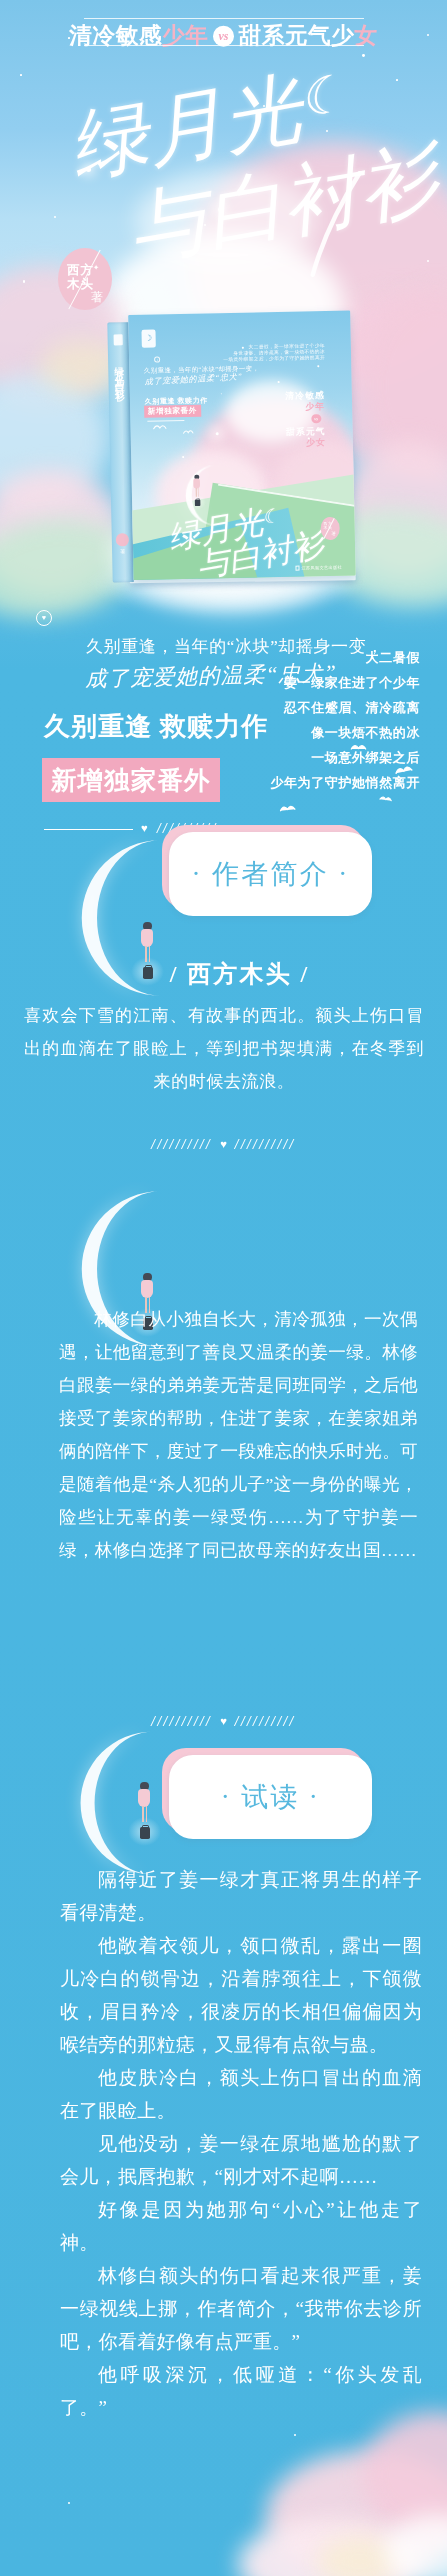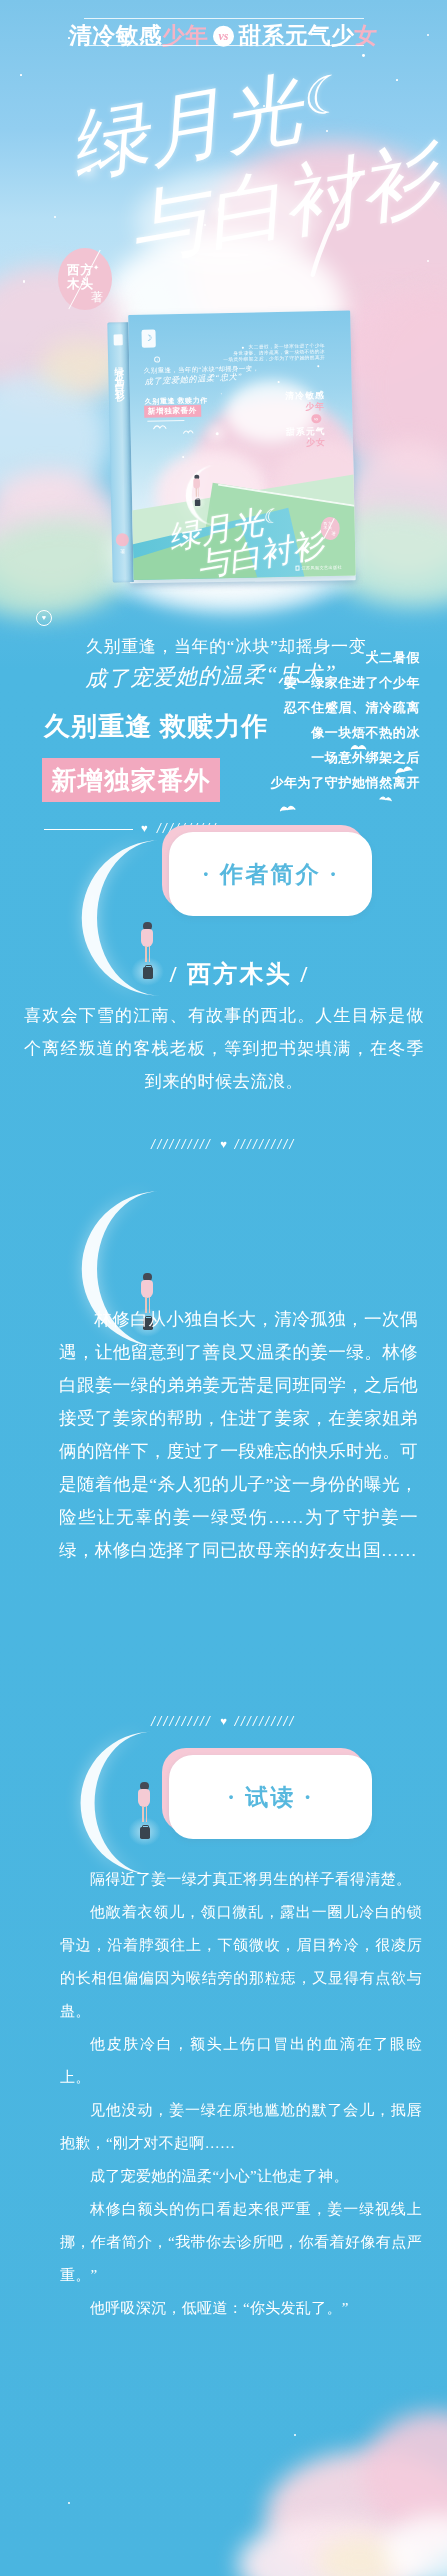--- a/index.html
+++ b/index.html
@@ -125,30 +125,30 @@
   .divider-center{position:absolute;left:0;width:447px;text-align:center;color:#fff;white-space:nowrap;}
   .divider-center .s{font-size:13.6px;font-style:italic;letter-spacing:2.3px;font-weight:700;}
   .divider-center .h{font-size:11.3px;margin:0 8px;vertical-align:0.6px;}
   .bird{position:absolute;}
 
   
   .card{position:absolute;left:169px;width:203px;height:84px;}
   .card-back{position:absolute;left:-6.8px;top:-7.4px;width:100%;height:100%;border-radius:24px;background:#f6c9d6;}
   .card-face{position:absolute;inset:0;border-radius:24px;background:#fff;display:flex;
     align-items:center;justify-content:center;box-shadow:0 2.3px 5.7px rgba(90,150,185,.18);}
-  .card-face span{color:#57b8de;font-size:23px;font-weight:700;letter-spacing:2.3px;white-space:nowrap;}
+  .card-face span{color:#57b8de;font-size:27px;font-weight:400;letter-spacing:2.3px;white-space:nowrap;}
 
   .author-name{position:absolute;left:0;top:958px;width:470px;text-align:center;color:#fff;
     font-size:24px;font-weight:600;letter-spacing:2.3px;padding-left:32px;}
   .author-bio{position:absolute;left:24px;top:999px;width:400px;color:#fff;font-size:17px;
     line-height:33px;text-align:justify;text-align-last:center;letter-spacing:0.6px;}
   .story-text{position:absolute;left:59px;top:1303px;width:359px;color:#fff;font-size:17.6px;
     line-height:33px;text-align:justify;letter-spacing:0.3px;}
   .story-text p,.sample-text p{margin:0;text-indent:2em;}
-  .sample-text{position:absolute;left:60px;top:1863px;width:362px;color:#fff;font-size:15px;
+  .sample-text{position:absolute;left:60px;top:1863px;width:362px;color:#fff;font-size:19px;
     line-height:33px;text-align:justify;letter-spacing:0.3px;}
 </style>
 </head>
 <body>
 
 <div id="page">
 
   <div class="blob" style="left:187px;top:142px;width:294px;height:243px;background:rgba(246,205,221,.9);"></div>
   <div class="blob" style="left:306px;top:294px;width:187px;height:176px;background:rgba(246,206,223,.85);"></div>
   <div class="blob" style="left:102px;top:232px;width:243px;height:153px;background:rgba(255,255,255,.9);"></div>
@@ -337,21 +337,21 @@
       <i class="g-leg r"></i>
       <i class="g-case"></i>
   </div>
   <div class="card" style="top:832px;">
     <div class="card-back"></div>
     <div class="card-face">
         <span>· 作者简介 ·</span>
       </div>
   </div>
   <div class="author-name" style="width:447px;">/ 西方木头 /</div>
-  <div class="author-bio">喜欢会下雪的江南、有故事的西北。人生目标是做个离经叛道的客栈老板，等到把书架填满，在冬季到来的时候去流浪。</div>
+  <div class="author-bio">喜欢会下雪的江南、有故事的西北。额头上伤口冒出的血滴在了眼睑上，等到把书架填满，在冬季到来的时候去流浪。</div>
 
   <div class="divider-center" style="top:1137px;">
     <span class="s">//////////</span><span class="h">♥</span><span class="s">//////////</span>
   </div>
 
   <svg class="moon-svg" style="left:67px;top:1184px;" width="123" height="170" viewBox="0 0 100 140" preserveAspectRatio="none">
     <path d="M76,6 A64,64 0 1 0 76,134 A50,62 0 1 1 76,6 Z" fill="#ffffff" opacity=".93"></path>
   </svg>
   <div class="girl" style="left:138px;top:1273px;">
     <i class="g-glow"></i>
@@ -384,21 +384,21 @@
     <div class="card-back"></div>
     <div class="card-face">
         <span>· 试读 ·</span>
       </div>
   </div>
   <div class="sample-text">
     <p>隔得近了姜一绿才真正将男生的样子看得清楚。</p>
     <p>他敞着衣领儿，领口微乱，露出一圈儿冷白的锁骨边，沿着脖颈往上，下颌微收，眉目矜冷，很凌厉的长相但偏偏因为喉结旁的那粒痣，又显得有点欲与蛊。</p>
     <p>他皮肤冷白，额头上伤口冒出的血滴在了眼睑上。</p>
     <p>见他没动，姜一绿在原地尴尬的默了会儿，抿唇抱歉，“刚才对不起啊……</p>
-    <p>成了宠爱她的温柔“小心”让他走了神。</p>
+    <p>好像是因为她那句“小心”让他走了神。</p>
     <p>林修白额头的伤口看起来很严重，姜一绿视线上挪，作者简介，“我带你去诊所吧，你看着好像有点严重。”</p>
     <p>他呼吸深沉，低哑道：“你头发乱了。”</p>
   </div>
 
   <div class="blob" style="left:266px;top:2451px;width:204px;height:130px;background:rgba(247,216,227,.95);"></div>
   <div class="blob" style="left:362px;top:2412px;width:147px;height:125px;background:rgba(244,203,220,.9);"></div>
   <div class="blob" style="left:238px;top:2519px;width:181px;height:91px;background:rgba(251,234,240,.95);"></div>
   <div class="blob" style="left:317px;top:2536px;width:85px;height:51px;background:rgba(246,239,201,.6);"></div>
   <div class="blob" style="left:385px;top:2514px;width:102px;height:74px;background:rgba(255,255,255,.8);"></div>
   <div class="star" style="left:294px;top:2434px;width:2.3px;height:2.3px;"></div>

